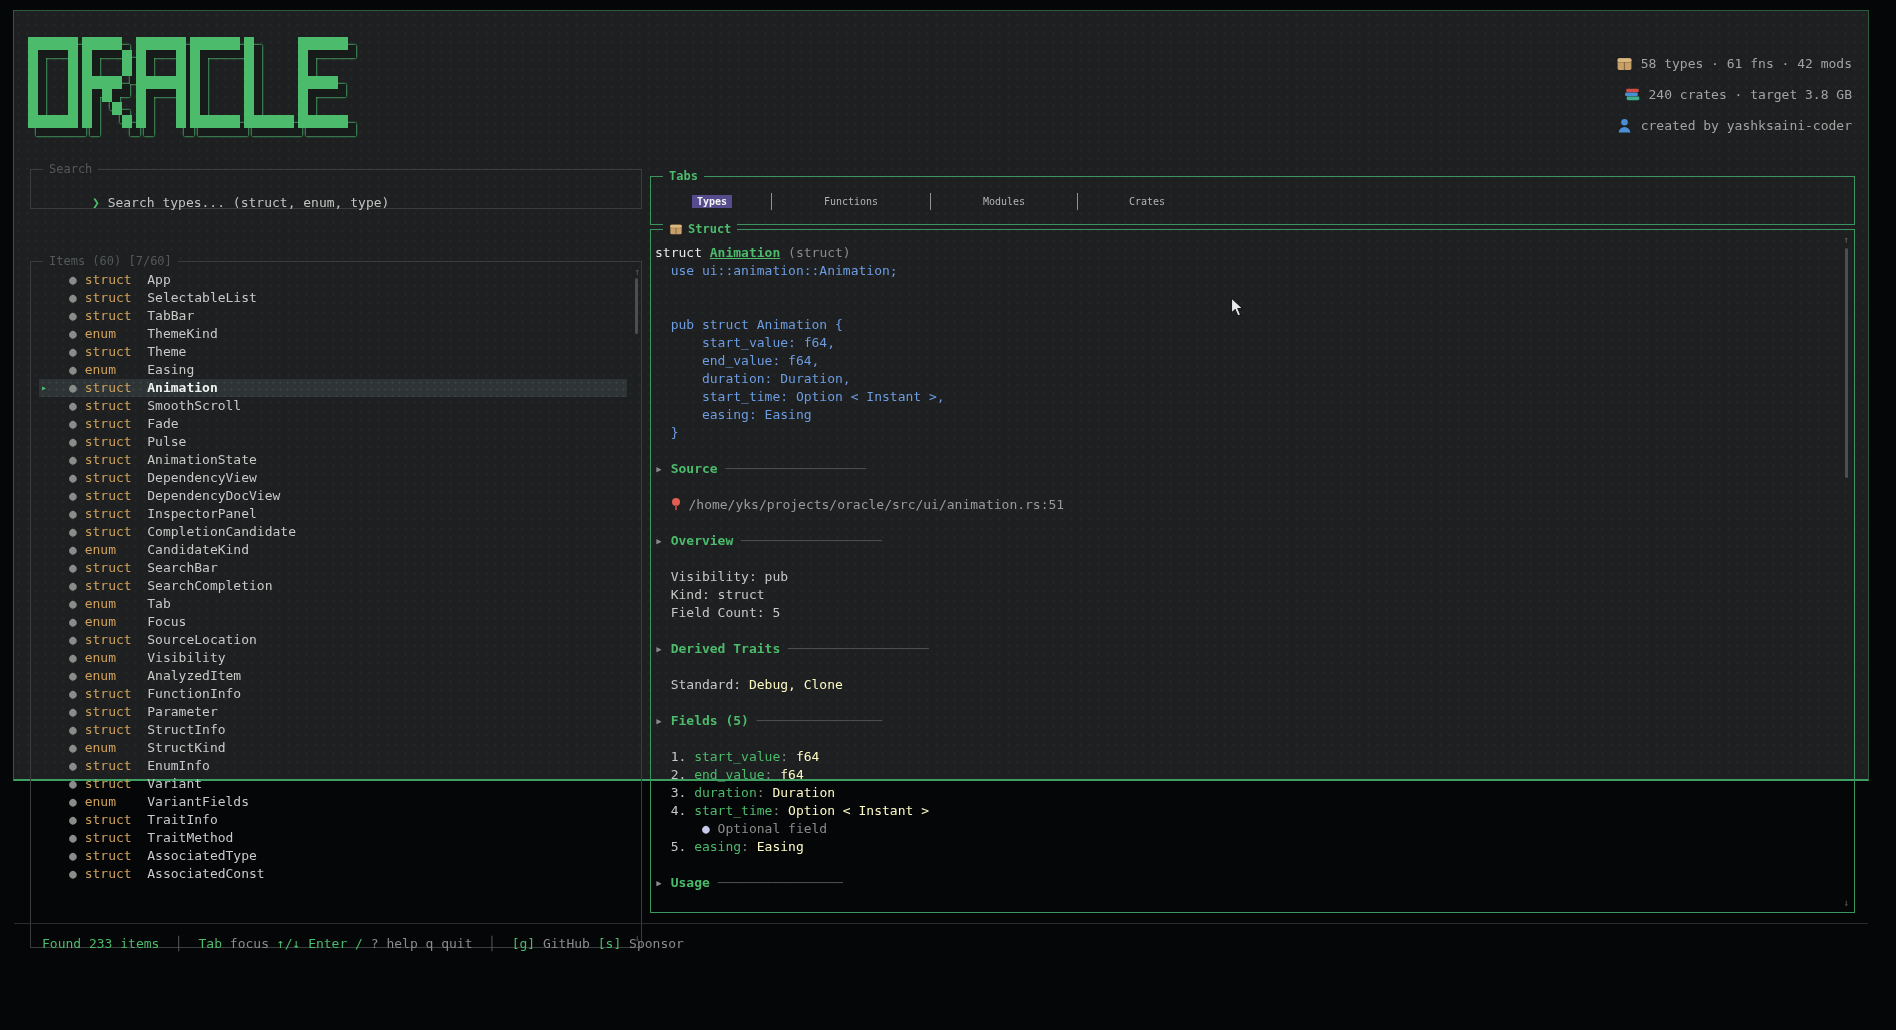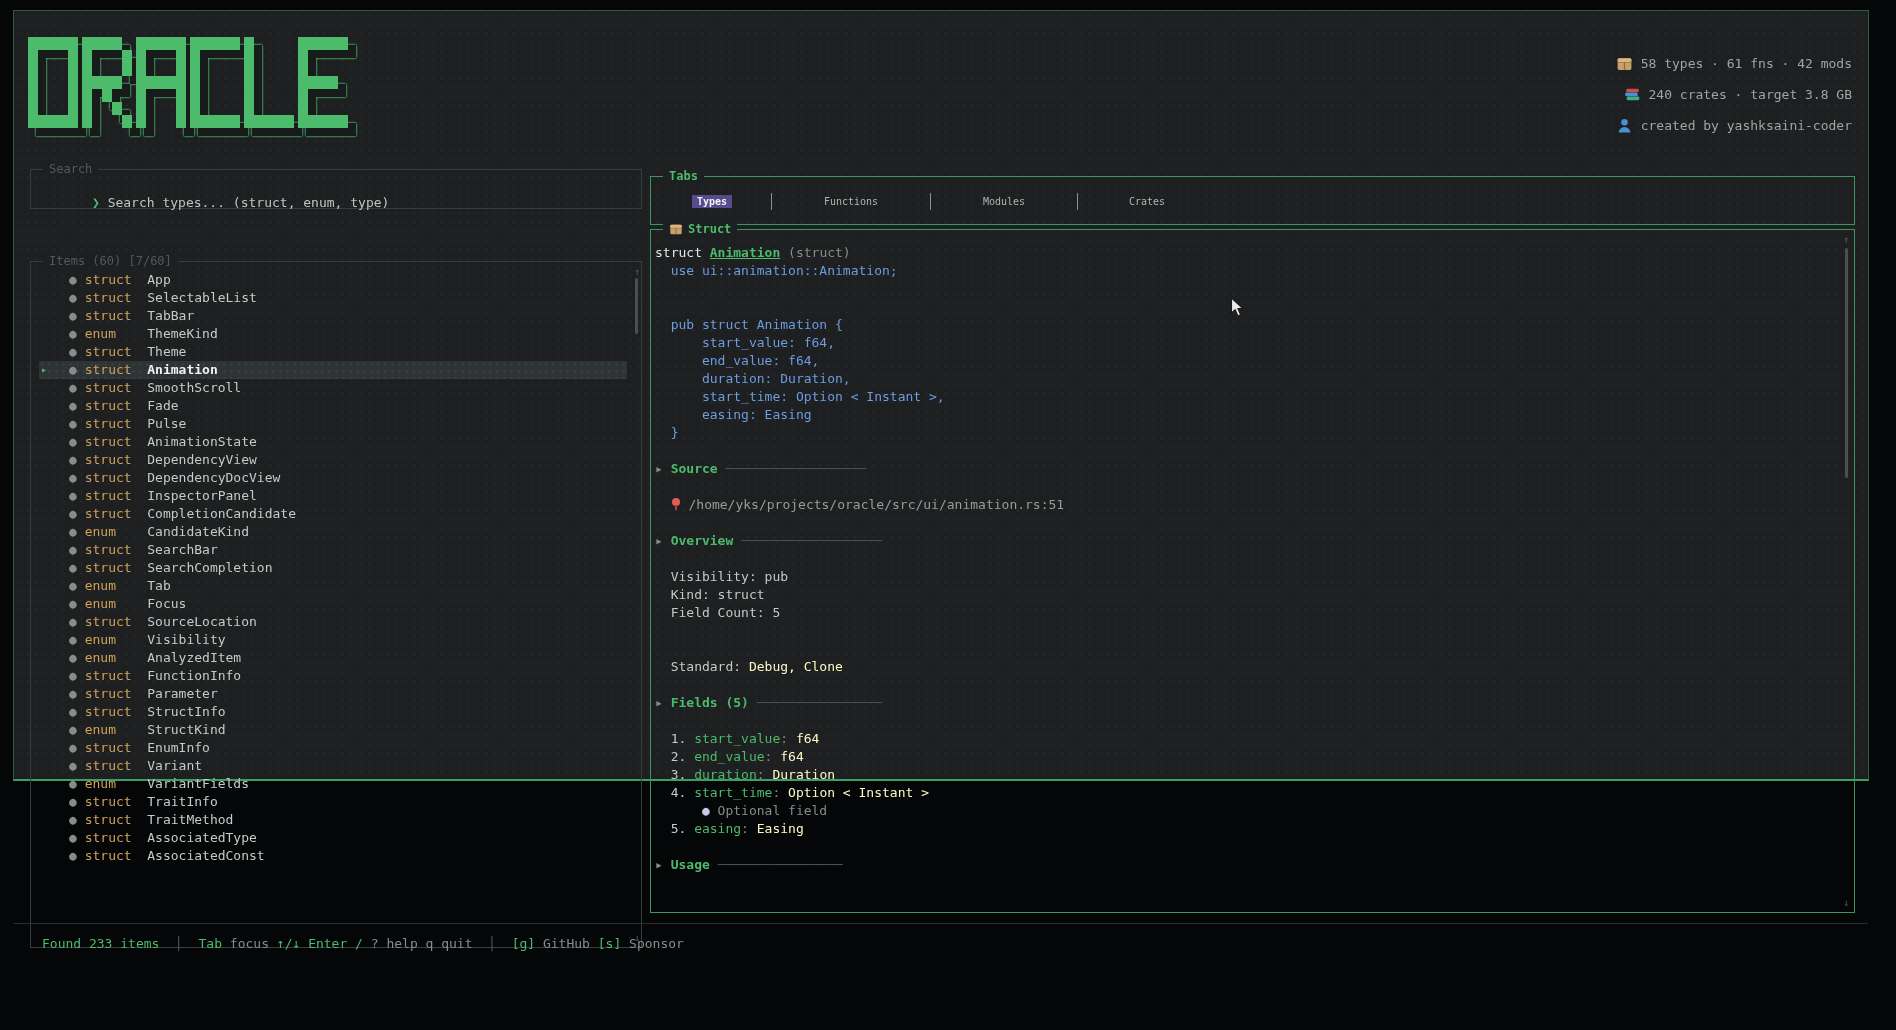--- a/index.html
+++ b/index.html
@@ -584,20 +584,21 @@
   </div>
 
   <div class="panel" id="items-panel">
     <span class="panel-label">Items (60) [7/60]</span>
     <div id="items-list">
         <div class="item-row"><span class="bullet">● </span><span class="kw">struct  </span><span class="nm">App</span></div>
         <div class="item-row"><span class="bullet">● </span><span class="kw">struct  </span><span class="nm">SelectableList</span></div>
         <div class="item-row"><span class="bullet">● </span><span class="kw">struct  </span><span class="nm">TabBar</span></div>
         <div class="item-row"><span class="bullet">● </span><span class="kw">enum    </span><span class="nm">ThemeKind</span></div>
         <div class="item-row"><span class="bullet">● </span><span class="kw">struct  </span><span class="nm">Theme</span></div>
+        <div class="item-row"><span class="bullet">● </span><span class="kw">enum    </span><span class="nm">Easing</span></div>
         <div class="item-row selected"><span class="sel-arrow">▸</span><span class="bullet">● </span><span class="kw">struct  </span><span class="nm">Animation</span></div>
         <div class="item-row"><span class="bullet">● </span><span class="kw">struct  </span><span class="nm">SmoothScroll</span></div>
         <div class="item-row"><span class="bullet">● </span><span class="kw">struct  </span><span class="nm">Fade</span></div>
         <div class="item-row"><span class="bullet">● </span><span class="kw">struct  </span><span class="nm">Pulse</span></div>
         <div class="item-row"><span class="bullet">● </span><span class="kw">struct  </span><span class="nm">AnimationState</span></div>
         <div class="item-row"><span class="bullet">● </span><span class="kw">struct  </span><span class="nm">DependencyView</span></div>
         <div class="item-row"><span class="bullet">● </span><span class="kw">struct  </span><span class="nm">DependencyDocView</span></div>
         <div class="item-row"><span class="bullet">● </span><span class="kw">struct  </span><span class="nm">InspectorPanel</span></div>
         <div class="item-row"><span class="bullet">● </span><span class="kw">struct  </span><span class="nm">CompletionCandidate</span></div>
         <div class="item-row"><span class="bullet">● </span><span class="kw">enum    </span><span class="nm">CandidateKind</span></div>
@@ -663,20 +664,21 @@
         <div class="dline"><span class="c-dim">▸ </span><span class="c-green b">Source </span><span class="c-rule">──────────────────</span></div>
         <div class="dline"></div>
         <div class="dline"><span class="c-fg">  </span><span class="pin-icon"></span><span class="c-path"> /home/yks/projects/oracle/src/ui/animation.rs:51</span></div>
         <div class="dline"></div>
         <div class="dline"><span class="c-dim">▸ </span><span class="c-green b">Overview </span><span class="c-rule">──────────────────</span></div>
         <div class="dline"></div>
         <div class="dline"><span class="c-fg">  Visibility: pub</span></div>
         <div class="dline"><span class="c-fg">  Kind: struct</span></div>
         <div class="dline"><span class="c-fg">  Field Count: 5</span></div>
         <div class="dline"></div>
+        <div class="dline"><span class="c-dim">▸ </span><span class="c-green b">Derived Traits </span><span class="c-rule">──────────────────</span></div>
         <div class="dline"></div>
         <div class="dline"><span class="c-fg">  Standard: </span><span class="c-gold">Debug, Clone</span></div>
         <div class="dline"></div>
         <div class="dline"><span class="c-dim">▸ </span><span class="c-green b">Fields (5) </span><span class="c-rule">────────────────</span></div>
         <div class="dline"></div>
         <div class="dline"><span class="c-fg">  1. </span><span class="c-green">start_value</span><span class="c-dim">: </span><span class="c-gold">f64</span></div>
         <div class="dline"><span class="c-fg">  2. </span><span class="c-green">end_value</span><span class="c-dim">: </span><span class="c-gold">f64</span></div>
         <div class="dline"><span class="c-fg">  3. </span><span class="c-green">duration</span><span class="c-dim">: </span><span class="c-gold">Duration</span></div>
         <div class="dline"><span class="c-fg">  4. </span><span class="c-green">start_time</span><span class="c-dim">: </span><span class="c-gold">Option &lt; Instant &gt;</span></div>
         <div class="dline"><span class="c-fg">      </span><span class="c-lav">●</span><span class="c-dim"> Optional field</span></div>

